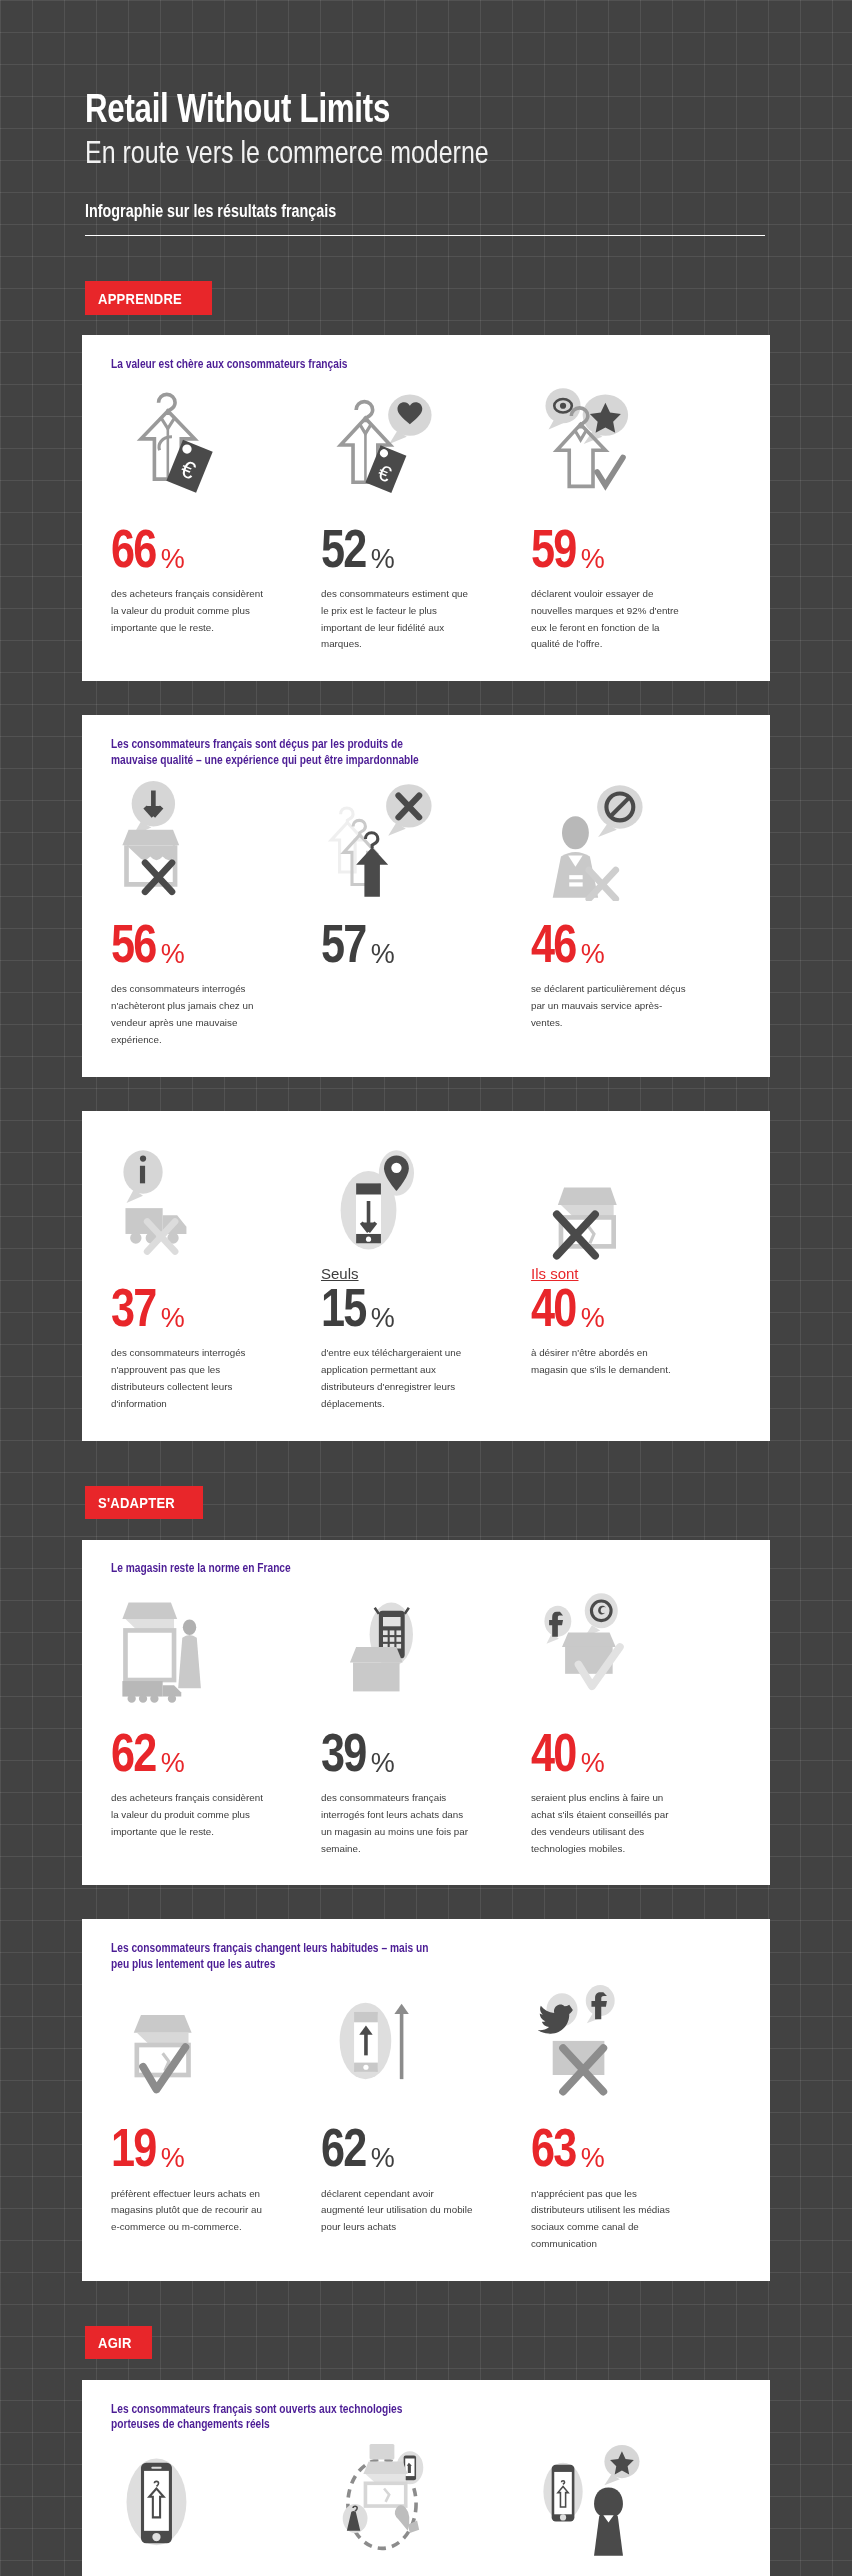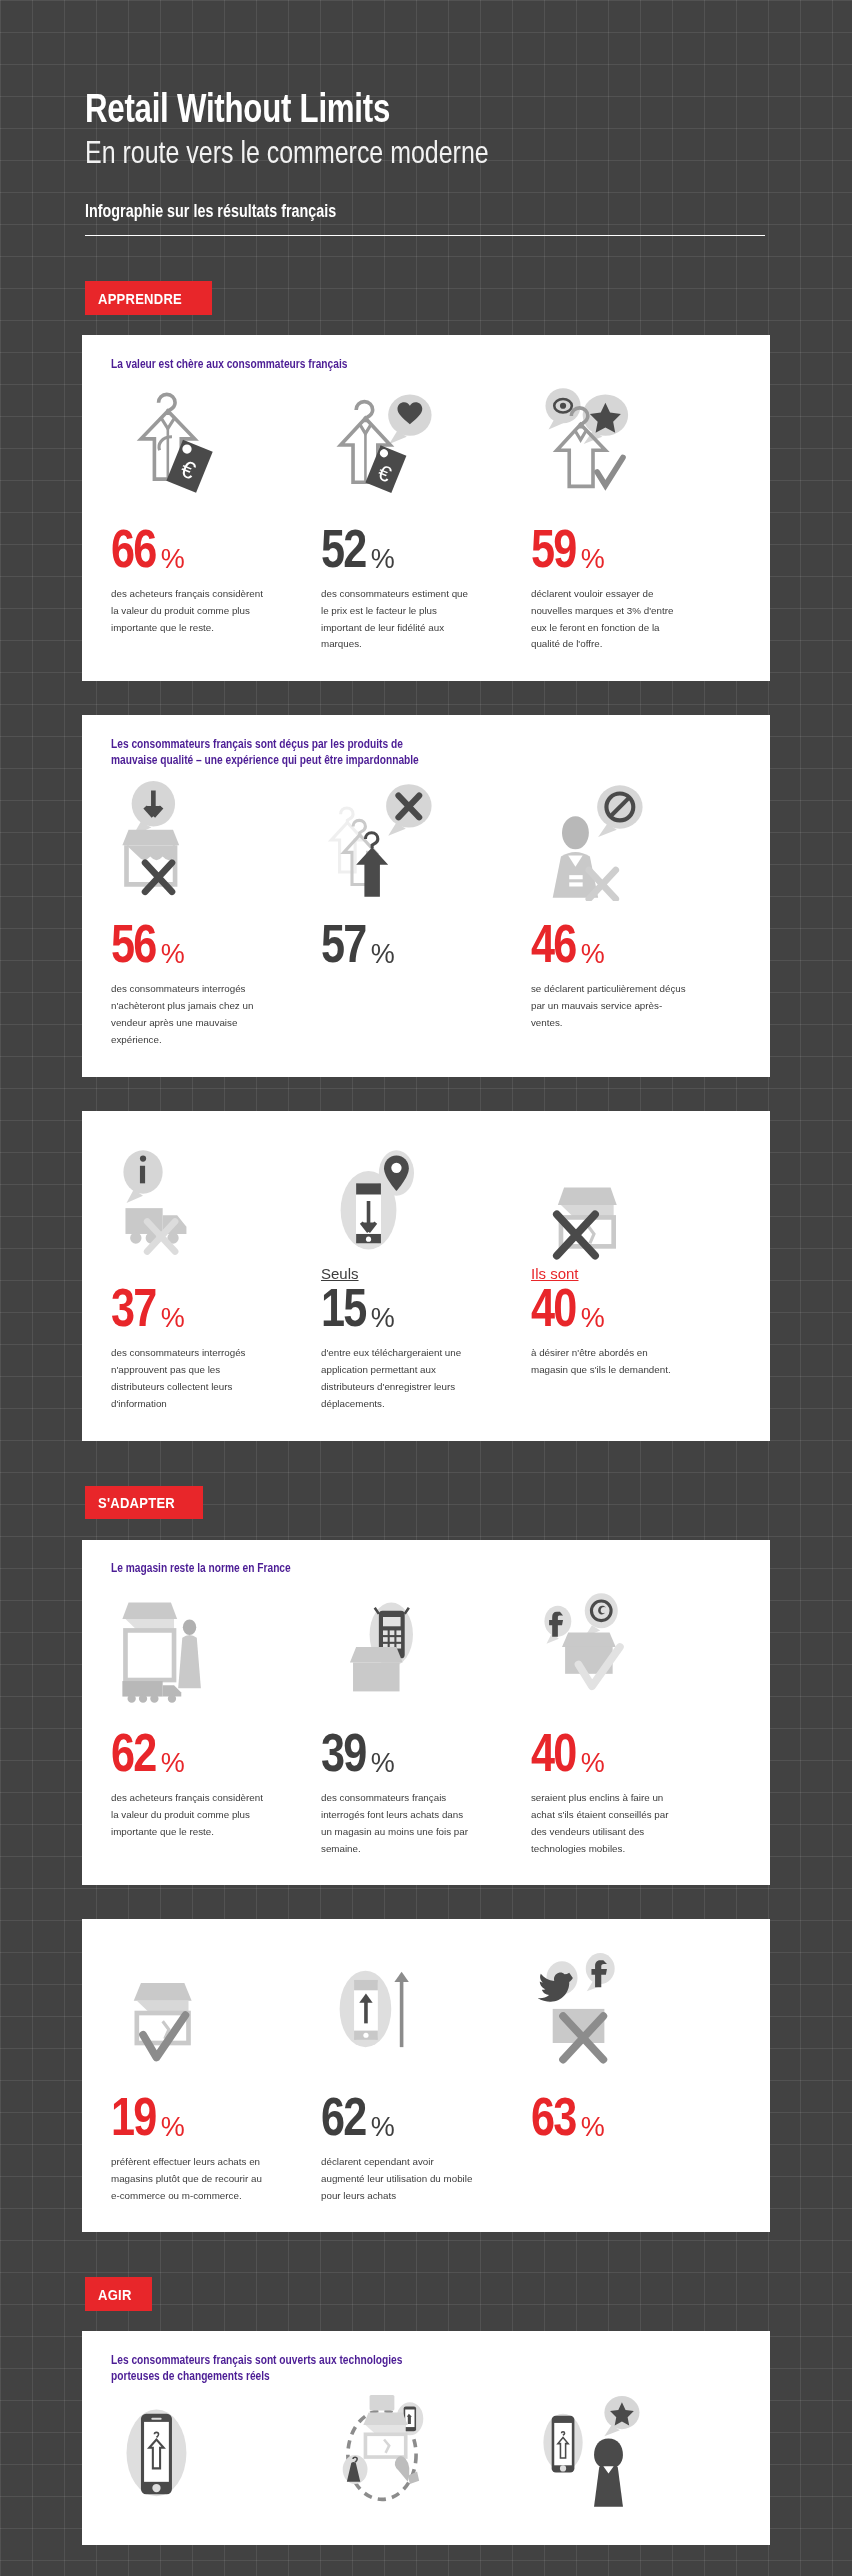--- a/index.html
+++ b/index.html
@@ -169,21 +169,21 @@
             <path d="M96 80 L50 130 h24 v70 h46 v-70 h24 z" fill="none" stroke="#9a9a9a" stroke-width="7"></path>
             <path d="M84 90 l12 20 l12 -20" fill="none" stroke="#9a9a9a" stroke-width="6"></path>
             <path d="M128 172 l16 26 l34 -54" fill="none" stroke="#8c8c8c" stroke-width="11" stroke-linecap="round"></path>
           </svg>
         </div>
         <div class="pre empty"></div>
         <div class="stat">
           <span class="num red">59</span>
           <span class="pct red">%</span>
         </div>
-        <div class="caption">déclarent vouloir essayer de nouvelles marques et 3% d'entre eux le feront en fonction de la qualité de l'offre.</div>
+        <div class="caption">déclarent vouloir essayer de nouvelles marques et 92% d'entre eux le feront en fonction de la qualité de l'offre.</div>
       </div>
     </div>
   </div>
 
   <div class="gap-md"></div>
 
   
   <div class="card">
     <div class="card-title">
       <span>Les consommateurs français sont déçus par les produits de</span>
@@ -426,20 +426,24 @@
         </div>
         <div class="caption">seraient plus enclins à faire un achat s'ils étaient conseillés par des vendeurs utilisant des technologies mobiles.</div>
       </div>
     </div>
   </div>
 
   <div class="gap-md"></div>
 
   
   <div class="card">
+    <div class="card-title">
+      <span>Les consommateurs français changent leurs habitudes – mais un</span>
+      <span>peu plus lentement que les autres</span>
+    </div>
     <div class="cols">
       <div class="col">
         <div class="art">
           <svg width="155" height="122" viewBox="0 0 300 236">
             <path d="M44 96 h112 l-14 -34 h-84 z" fill="#c9c9c9"></path>
             <path d="M50 96 h100 v24 q-13 15 -25 0 q-13 15 -25 0 q-13 15 -25 0 z" fill="#d8d8d8"></path>
             <rect x="50" y="120" width="100" height="58" fill="#ffffff" stroke="#c9c9c9" stroke-width="9"></rect>
             <path d="M100 136 l12 16 l-8 18" fill="none" stroke="#c9c9c9" stroke-width="6"></path>
             <path d="M62 162 l26 44 l56 -82" fill="none" stroke="#8c8c8c" stroke-width="15" stroke-linecap="round" stroke-linejoin="round"></path>
           </svg>
@@ -485,20 +489,21 @@
             <path d="M140 18 h-6 c-7 0 -10 5 -10 11 v6 h-7 v11 h7 v24 h12 v-24 h9 l2 -11 h-11 v-5 c0 -3 1 -5 5 -5 h6z" fill="#4a4a4a"></path>
             <rect x="42" y="112" width="100" height="66" fill="#c9c9c9"></rect>
             <path d="M62 126 l78 84 M140 126 l-78 84" stroke="#8c8c8c" stroke-width="15" stroke-linecap="round"></path>
           </svg>
         </div>
         <div class="pre empty"></div>
         <div class="stat">
           <span class="num red">63</span>
           <span class="pct red">%</span>
         </div>
+        <div class="caption">n'apprécient pas que les distributeurs utilisent les médias sociaux comme canal de communication</div>
       </div>
     </div>
   </div>
 
   <div class="gap-lg"></div>
 
   
   <div class="badge">
     <span>AGIR</span>
   </div>

